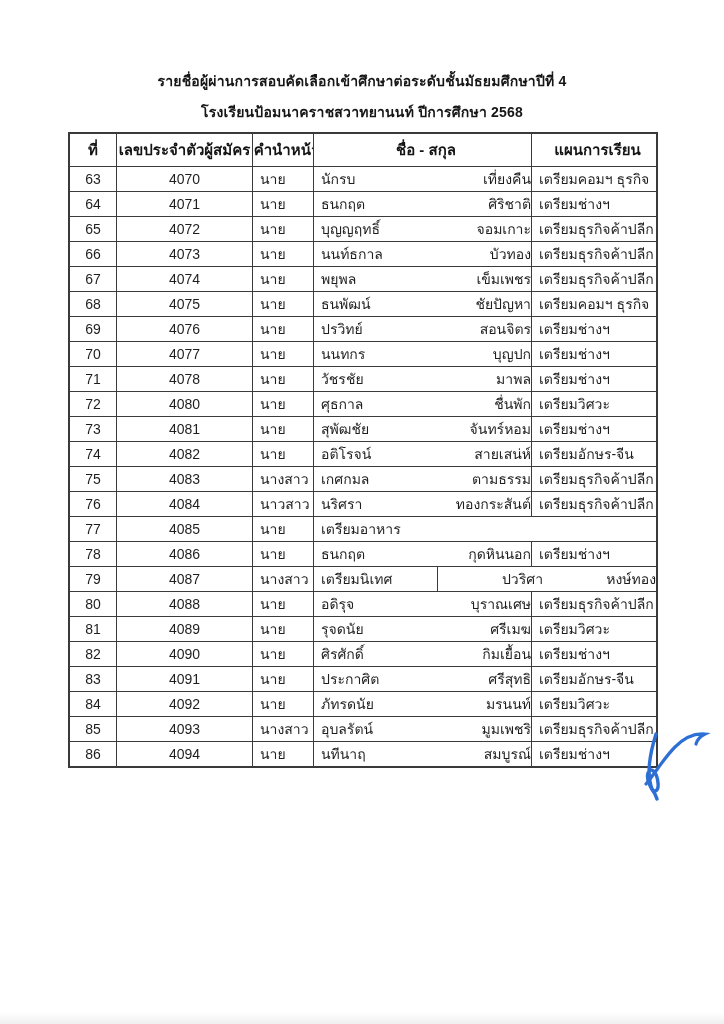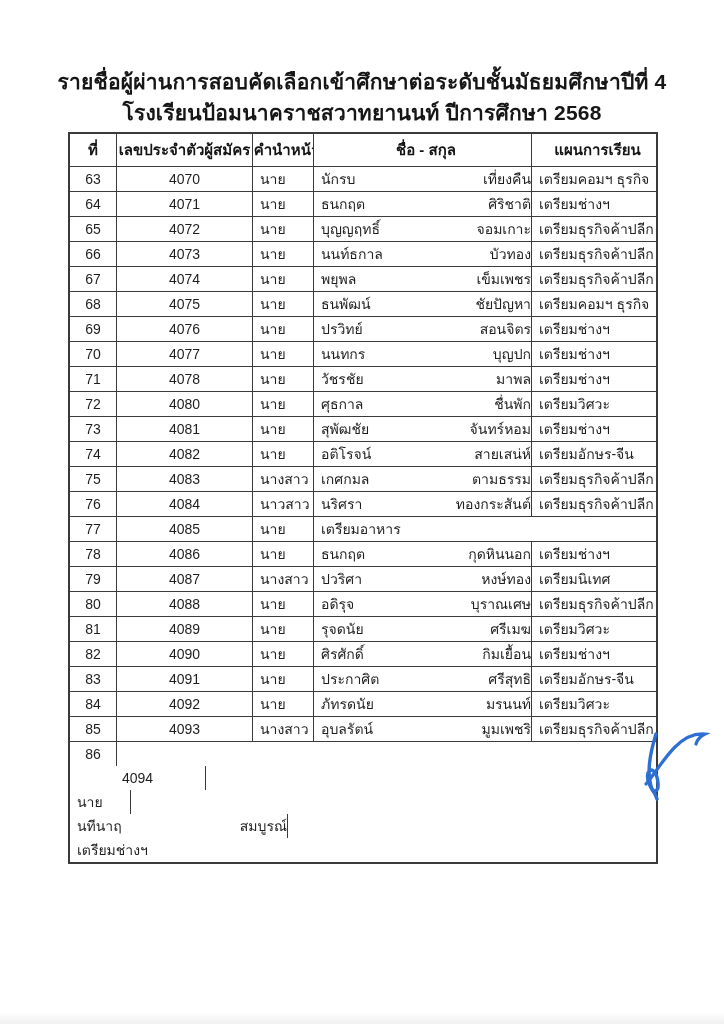--- a/index.html
+++ b/index.html
@@ -22,40 +22,40 @@
     height: 12px;
     background: linear-gradient(to bottom, rgba(0,0,0,0), rgba(0,0,0,0.06));
     pointer-events: none;
   }
 
   .title-block {
     padding-top: 66px;
     text-align: center;
   }
   .title-line {
-    font-size: 21px;
+    font-size: 14px;
     font-weight: bold;
     line-height: 31px;
     color: #161616;
     letter-spacing: 0.2px;
   }
 
   .doc-table {
     position: absolute;
     left: 68px;
     top: 132px;
     width: 590px;
     border: 2px solid #3a3a3a;
     background: #fff;
   }
   .tr {
     display: flex;
     border-bottom: 1px solid #3b3b3b;
   }
-  .tr:last-child { border-bottom: none; flex-direction: column; }
+  .tr:last-child { border-bottom: none; }
   .td, .th {
     border-right: 1px solid #3b3b3b;
     overflow: hidden;
     white-space: nowrap;
   }
   .td:last-child, .th:last-child { border-right: none; text-align: right; }
 
   .thead .th {
     height: 32px;
     display: flex;
@@ -279,25 +279,25 @@
       <span class="first">ธนกฤต</span>
       <span class="last">กุดหินนอก</span>
     </div>
     <div class="td c-plan">เตรียมช่างฯ</div>
   </div>
 
   <div class="tr">
     <div class="td c-no">79</div>
     <div class="td c-id">4087</div>
     <div class="td c-title">นางสาว</div>
+    <div class="td c-plan">เตรียมนิเทศ</div>
     <div class="td c-name">
       <span class="first">ปวริศา</span>
       <span class="last">หงษ์ทอง</span>
     </div>
-    <div class="td c-plan">เตรียมนิเทศ</div>
   </div>
 
   <div class="tr">
     <div class="td c-no">80</div>
     <div class="td c-id">4088</div>
     <div class="td c-title">นาย</div>
     <div class="td c-name">
       <span class="first">อดิรุจ</span>
       <span class="last">บุราณเศษ</span>
     </div>

